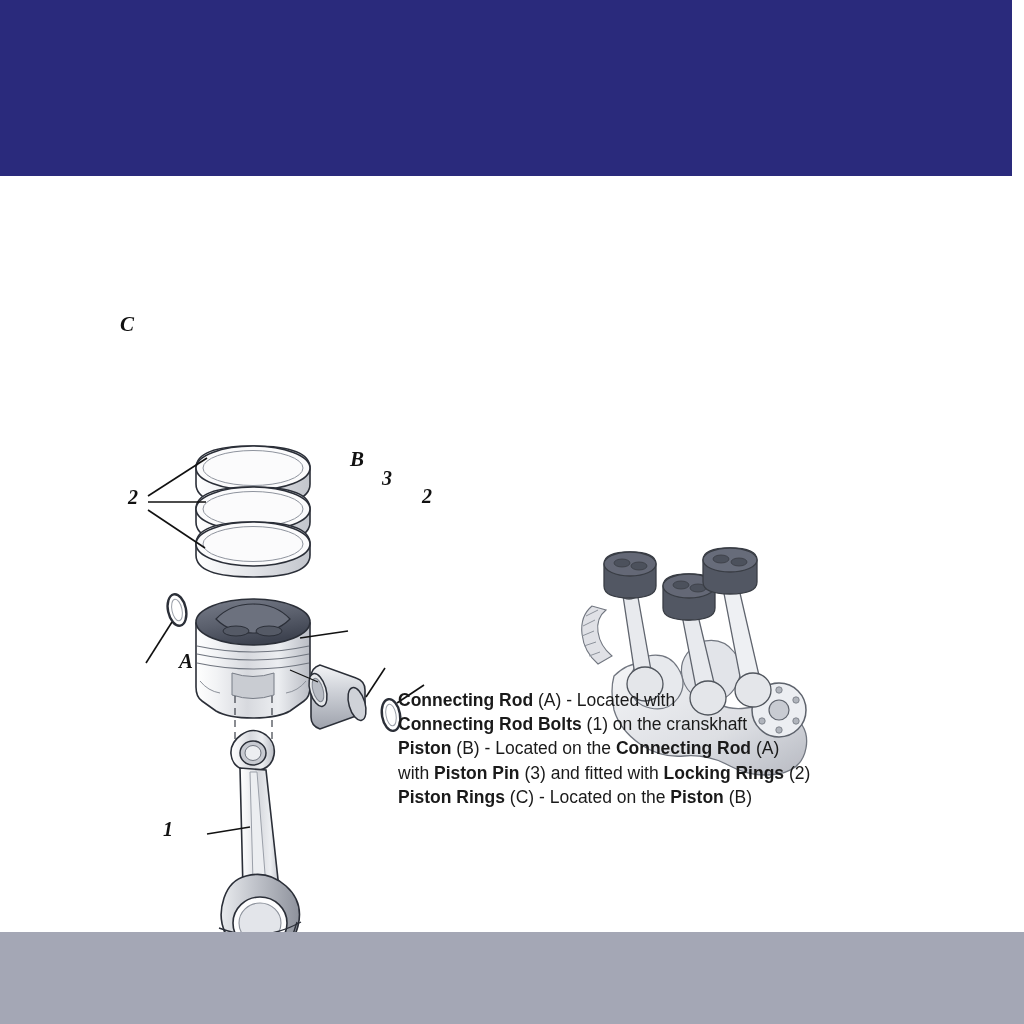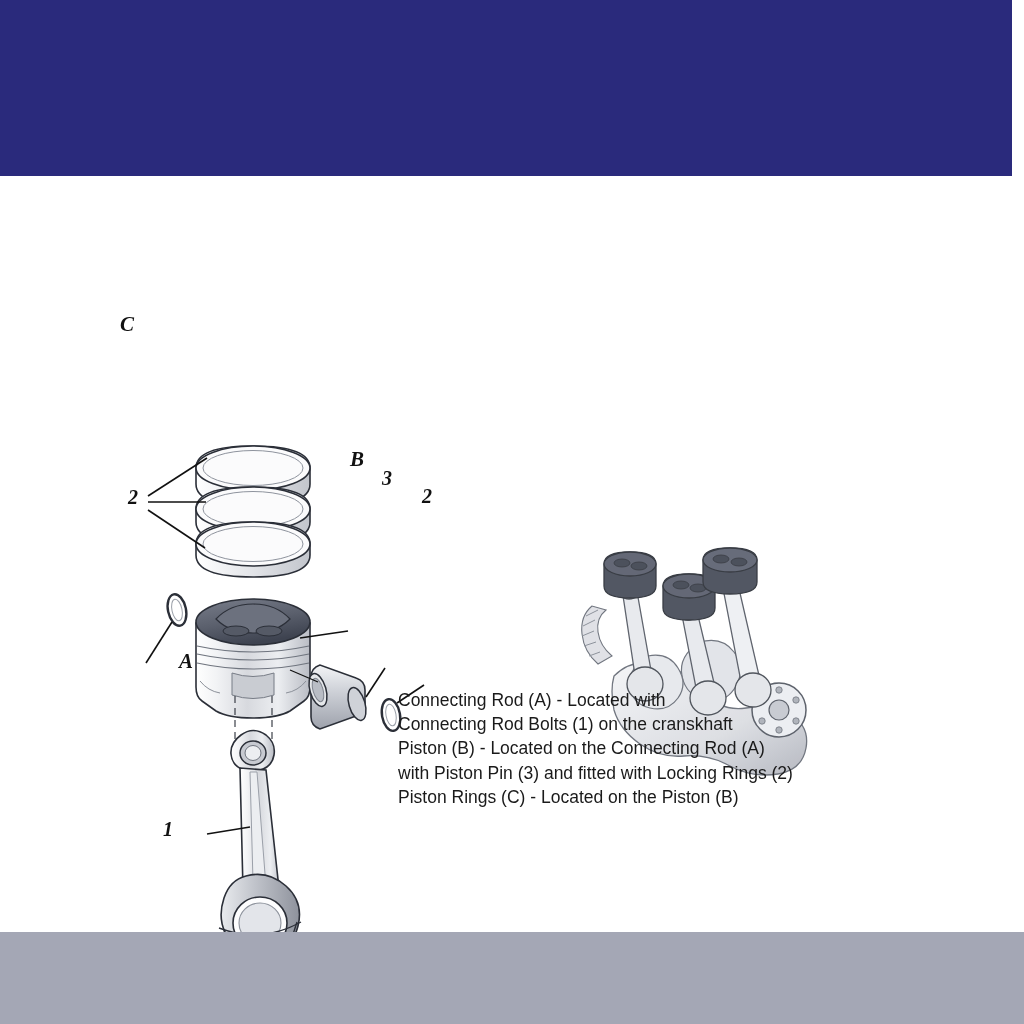--- a/index.html
+++ b/index.html
@@ -45,21 +45,21 @@
   .caption {
     position: absolute;
     left: 398px;
     top: 512px;
     width: 480px;
     font-size: 17.5px;
     line-height: 24.2px;
     color: #1a1a1a;
     white-space: pre-wrap;
   }
-  .caption b { font-weight: normal; }
+  .caption b { font-weight: bold; }
   .figure-svg {
     position: absolute;
     left: 0;
     top: 0;
   }
   .callout {
     font-family: "Liberation Serif", serif;
     font-style: italic;
     font-weight: bold;
     font-size: 21px;

